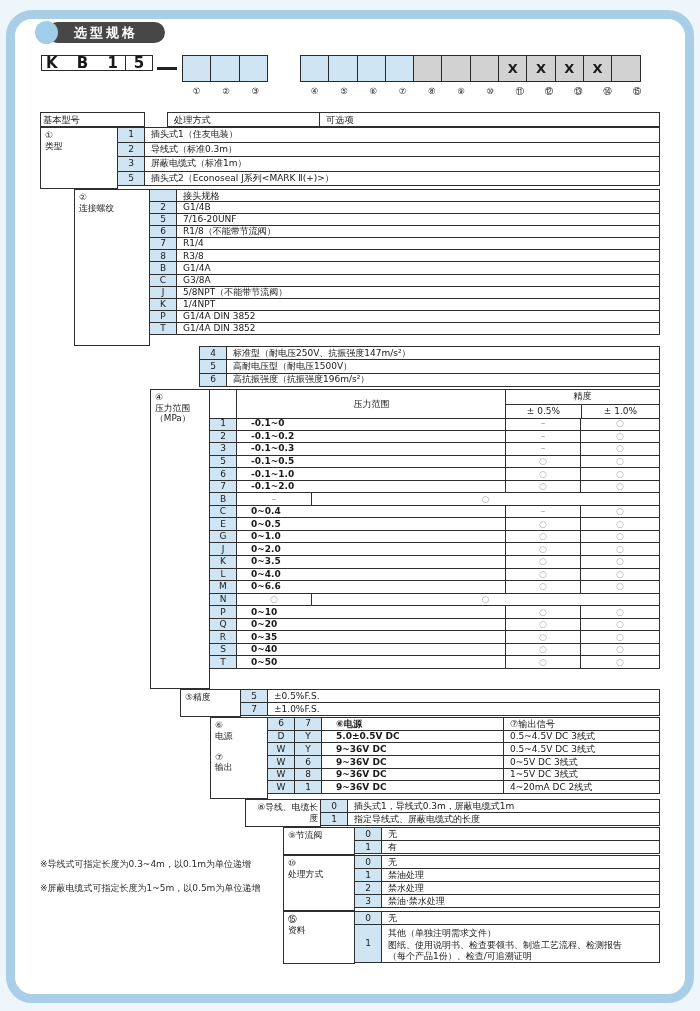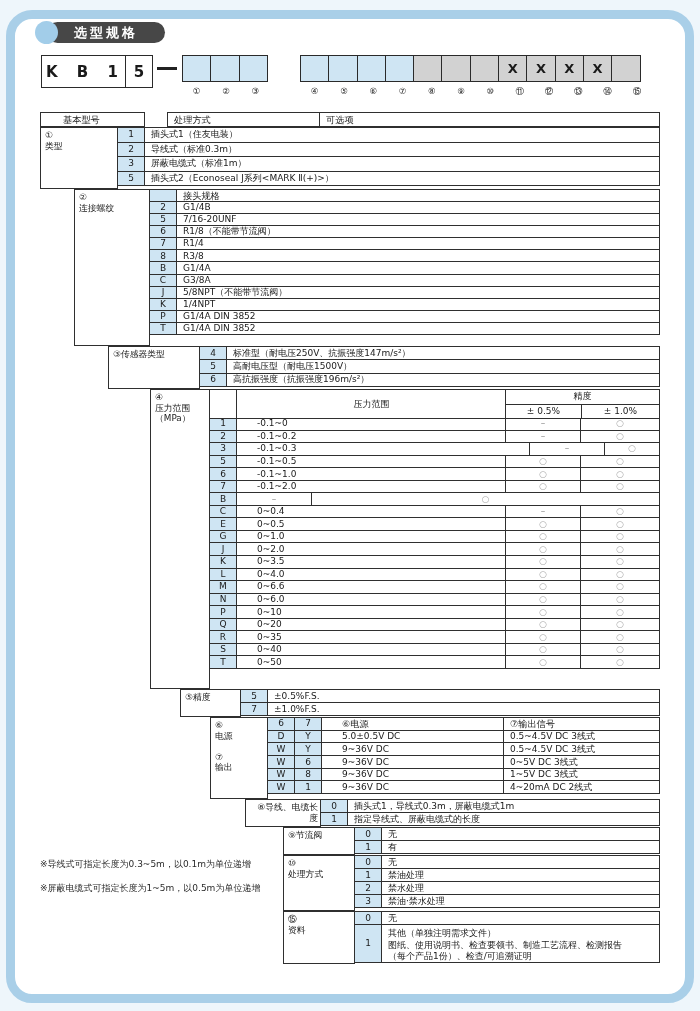--- a/index.html
+++ b/index.html
@@ -7,21 +7,21 @@
        font-family:"DejaVu Sans",sans-serif;color:#1a1a1a;overflow:hidden;}
   .frame{position:absolute;left:6px;top:10px;right:6px;bottom:8px;
          border:9px solid var(--frame);border-radius:26px;background:#fff;}
   
   .badge{position:absolute;left:47px;top:22px;width:118px;height:21px;background:var(--badge);
          border-radius:11px;color:#fff;font-weight:bold;font-size:13px;display:flex;
          align-items:center;justify-content:center;letter-spacing:3px;z-index:1;}
   .badge-circle{position:absolute;left:35px;top:21px;width:23px;height:23px;border-radius:50%;
          background:var(--bcirc);z-index:2;}
   
-  .kb{position:absolute;left:41px;top:55px;width:112px;height:33px;border:1px solid #2a2a2a;
+  .kb{position:absolute;left:41px;top:55px;width:112px;height:16px;border:1px solid #2a2a2a;
       display:flex;box-sizing:border-box;background:#fff;}
   .kb-base{flex:1;display:flex;align-items:center;justify-content:center;
       font-size:15px;font-weight:bold;letter-spacing:7px;padding-left:4px;}
   .kb-var{width:26px;border-left:1px solid #2a2a2a;display:flex;align-items:center;
       justify-content:center;font-size:15px;font-weight:bold;}
   .dash{position:absolute;left:157px;top:67px;width:20px;border-top:3px solid #222;}
   .boxrow{position:absolute;top:55px;display:flex;}
   .mcell{flex:none;width:29.3px;height:27px;box-sizing:border-box;border:1px solid #2a2a2a;
          display:flex;align-items:center;justify-content:center;font-weight:bold;font-size:13px;}
   .mcell+.mcell{margin-left:-1px;}
@@ -36,21 +36,21 @@
   .sec{position:absolute;left:0;width:620px;}
   .label{position:absolute;top:0;bottom:0;align-items:flex-start;
          padding:2px 2px 0 4px;white-space:pre-line;font-size:8.8px;}
   .rows{position:absolute;bottom:0;right:0;display:flex;flex-direction:column;}
   .row{display:flex;flex:none;}
   .row+.row{margin-top:-1px;}
   .row>.c+.c{margin-left:-1px;}
   .code{justify-content:center;background:var(--blue);width:28px;flex:none;}
   .codew{background:#fff;}
   .desc{flex:1;padding-left:6px;}
-  .descf{flex:none;padding-left:20px;}
+  .descf{flex:none;padding-left:14px;font-weight:bold;}
   .acc{justify-content:center;flex:none;}
   .ring{color:#a8a8a8;} .bar{color:#8a8a8a;}
   .ctr{justify-content:center;padding-left:0;}
   .pre{white-space:pre-line;align-items:flex-start;padding-top:3px;}
   .hd{font-size:9.2px;}
   .note{position:absolute;left:40px;font-size:9px;color:#2b2b2b;}
 </style>
 </head>
 <body style="--frame: #a9cfe8; --badge: #474747; --bcirc: #a2cde9; --blue: #cfe5f3; --gray: #d2d2d2; --bd: #2f2f2f;">
 
@@ -98,21 +98,21 @@
     <span>⑨</span>
     <span>⑩</span>
     <span>⑪</span>
     <span>⑫</span>
     <span>⑬</span>
     <span>⑭</span>
     <span>⑮</span>
   </div>
 
 <div id="spec-table">
-    <div class="c abs hd" style="left: 0px; width: 105px; top: 0px; height: 15px; padding-left: 22px;">基本型号</div>
+    <div class="c abs hd" style="left: 0px; width: 105px; top: 0px; height: 15px; padding-left: 2px;">基本型号</div>
     <div class="c abs hd" style="left: 127px; width: 153px; top: 0px; height: 15px; padding-left: 6px;">处理方式</div>
     <div class="c abs hd" style="left: 279px; width: 341px; top: 0px; height: 15px; padding-left: 6px;">可选项</div>
     <div class="sec" style="top: 15px; height: 62px;">
       <div class="c label" style="left: 0px; width: 78px;">①
 类型</div>
       <div class="rows" style="left: 77px; top: 0px;">
         <div class="row" style="height: 15.5px;">
           <div class="c code">1</div>
           <div class="c desc">插头式1（住友电装）</div>
         </div>
@@ -178,21 +178,20 @@
           <div class="c code">P</div>
           <div class="c desc">G1/4A DIN 3852</div>
         </div>
         <div class="row" style="height: 13.08px;">
           <div class="c code">T</div>
           <div class="c desc">G1/4A DIN 3852</div>
         </div>
       </div>
     </div>
     <div class="sec" style="top: 234px; height: 43px;">
-      <div class="c label" style="left: 68px; width: 92px;">③传感器类型</div>
       <div class="rows" style="left: 159px; top: 0px;">
         <div class="row" style="height: 14.33px;">
           <div class="c code">4</div>
           <div class="c desc">标准型（耐电压250V、抗振强度147m/s²）</div>
         </div>
         <div class="row" style="height: 14.33px;">
           <div class="c code">5</div>
           <div class="c desc">高耐电压型（耐电压1500V）</div>
         </div>
         <div class="row" style="height: 14.33px;">
@@ -213,21 +212,21 @@
           <div class="c acc ring" style="flex: 1 1 0%;">○</div>
         </div>
         <div class="row" style="height: 13.55px;">
           <div class="c code">2</div>
           <div class="c descf" style="width: 270px;">-0.1~0.2</div>
           <div class="c acc bar" style="width: 76px;">–</div>
           <div class="c acc ring" style="flex: 1 1 0%;">○</div>
         </div>
         <div class="row" style="height: 13.55px;">
           <div class="c code">3</div>
-          <div class="c descf" style="width: 294px;">-0.1~0.3</div>
+          <div class="c descf" style="width: 270px;">-0.1~0.3</div>
           <div class="c acc bar" style="width: 76px;">–</div>
           <div class="c acc ring" style="flex: 1 1 0%;">○</div>
         </div>
         <div class="row" style="height: 13.55px;">
           <div class="c code">5</div>
           <div class="c descf" style="width: 270px;">-0.1~0.5</div>
           <div class="c acc ring" style="width: 76px;">○</div>
           <div class="c acc ring" style="flex: 1 1 0%;">○</div>
         </div>
         <div class="row" style="height: 13.55px;">
@@ -284,21 +283,20 @@
           <div class="c acc ring" style="flex: 1 1 0%;">○</div>
         </div>
         <div class="row" style="height: 13.55px;">
           <div class="c code">M</div>
           <div class="c descf" style="width: 270px;">0~6.6</div>
           <div class="c acc ring" style="width: 76px;">○</div>
           <div class="c acc ring" style="flex: 1 1 0%;">○</div>
         </div>
         <div class="row" style="height: 13.55px;">
           <div class="c code">N</div>
-          <div class="c descf" style="width: 270px;">0~6.0</div>
           <div class="c acc ring" style="width: 76px;">○</div>
           <div class="c acc ring" style="flex: 1 1 0%;">○</div>
         </div>
         <div class="row" style="height: 13.55px;">
           <div class="c code">P</div>
           <div class="c descf" style="width: 270px;">0~10</div>
           <div class="c acc ring" style="width: 76px;">○</div>
           <div class="c acc ring" style="flex: 1 1 0%;">○</div>
         </div>
         <div class="row" style="height: 13.55px;">
@@ -449,14 +447,14 @@
         <div class="row" style="height: 39px;">
           <div class="c code">1</div>
           <div class="c desc pre" style="line-height: 11.5px;">其他（单独注明需求文件）
 图纸、使用说明书、检查要领书、制造工艺流程、检测报告
 （每个产品1份）、检查/可追溯证明</div>
         </div>
       </div>
     </div>
   </div>
 
-<div class="note" style="top:858px;">※导线式可指定长度为0.3~5m，以0.1m为单位递增</div>
+<div class="note" style="top:858px;">※导线式可指定长度为0.3~4m，以0.1m为单位递增</div>
 <div class="note" style="top:882px;">※屏蔽电缆式可指定长度为1~5m，以0.5m为单位递增</div>
 
 </body></html>

